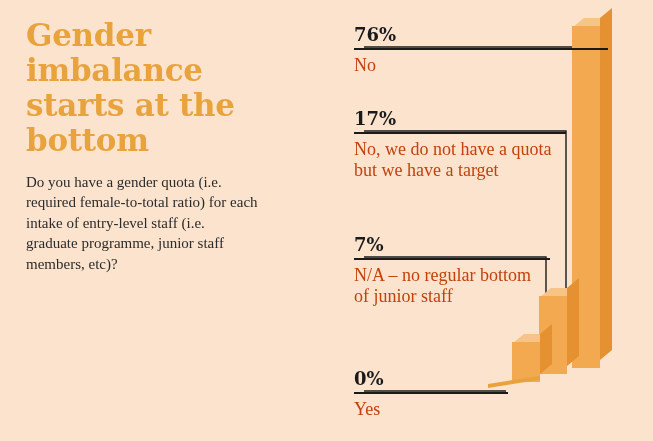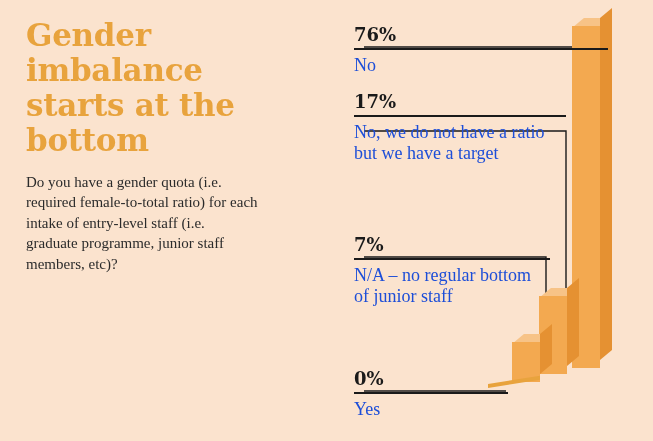--- a/index.html
+++ b/index.html
@@ -183,26 +183,26 @@
   .rule {
     height: 1.5px;
     background: #1a1a1a;
     width: 100%;
     margin: 0 0 5px 0;
   }
   .lbl {
     font-family: "Liberation Serif", serif;
     font-size: 18px;
     line-height: 1.2;
-    color: #1d4ed8;
+    color: #c2410c;
     margin: 0;
   }
 
   .block-no     { left: 14px;  top: 26px;  width: 254px; }
-  .block-target { left: 14px;  top: 93px; width: 212px; }
+  .block-target { left: 14px;  top: 110px; width: 212px; }
   .block-na     { left: 14px;  top: 236px; width: 196px; }
   .block-yes    { left: 14px;  top: 370px; width: 154px; }
 
   
   .connectors {
     position: absolute;
     left: 0; top: 0;
     width: 313px; height: 441px;
     pointer-events: none;
   }
@@ -251,21 +251,21 @@
 
     <div class="label-block block-no">
       <div class="pct">76%</div>
       <div class="rule"></div>
       <div class="lbl">No</div>
     </div>
 
     <div class="label-block block-target">
       <div class="pct">17%</div>
       <div class="rule"></div>
-      <div class="lbl">No, we do not have a ratio but we have a target</div>
+      <div class="lbl">No, we do not have a quota but we have a target</div>
     </div>
 
     <div class="label-block block-na">
       <div class="pct">7%</div>
       <div class="rule"></div>
       <div class="lbl">N/A – no regular bottom of junior staff</div>
     </div>
 
     <div class="label-block block-yes">
       <div class="pct">0%</div>

